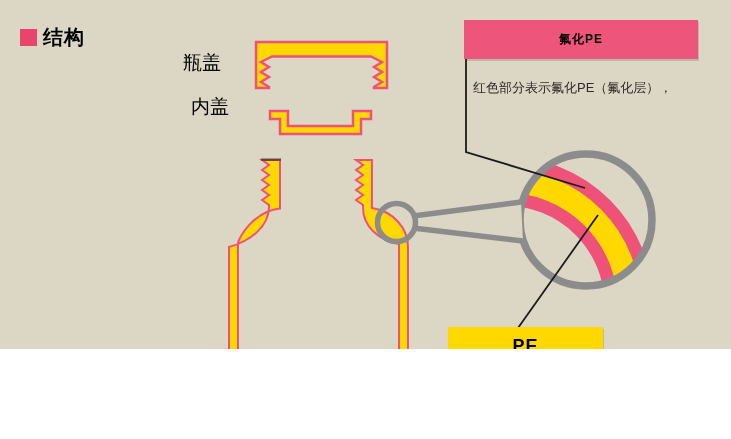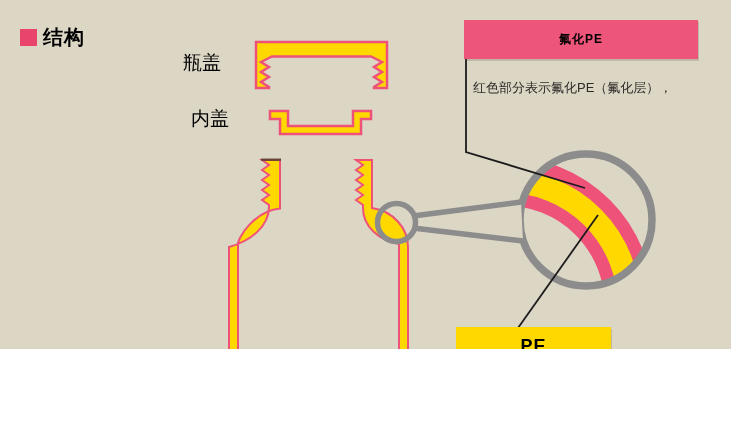--- a/index.html
+++ b/index.html
@@ -13,21 +13,21 @@
   .hdr .sq{width:17px;height:17px;background:var(--c-marker);margin-right:6px;}
   .hdr .t{font-size:20px;font-weight:bold;color:var(--c-text);letter-spacing:1px;}
   .lbl{position:absolute;font-size:19px;color:var(--c-text);white-space:nowrap;}
   .banner{
     position:absolute;text-align:center;font-weight:bold;color:#000;
     box-shadow:1px 2px 0 rgba(60,50,30,0.18);
   }
   .banner.fluor{left:464px;top:20px;width:234px;height:39px;line-height:39px;
     background:var(--c-pink-banner);font-size:12px;letter-spacing:1px;}
   .banner.pe{left:448px;top:327px;width:155px;height:38px;line-height:38px;
-    background:var(--c-yellow);font-size:18px;letter-spacing:1px;margin-left:8px;}
+    background:var(--c-yellow);font-size:18px;letter-spacing:1px;}
   .desc{position:absolute;font-size:13px;color:var(--c-desc-text);white-space:nowrap;}
   .d1{left:473px;top:79px;}
   .d2{left:473px;top:105px;}
   .d3{left:450px;top:382px;}
 </style>
 </head>
 <body>
 
 <div class="stage">
 
@@ -75,20 +75,20 @@
 
     <line x1="598" y1="215" x2="518" y2="328" stroke="var(--c-leader)" stroke-width="1.8"></line>
   </svg>
 
   <div class="hdr">
     <div class="sq"></div>
     <div class="t">结构</div>
   </div>
 
   <div class="lbl" style="left:183px;top:50px;">瓶盖</div>
-  <div class="lbl" style="left:191px;top:106px;">内盖</div>
+  <div class="lbl" style="left:191px;top:94px;">内盖</div>
 
   <div class="banner fluor">氟化PE</div>
   <div class="desc d1">红色部分表示氟化PE（氟化层），</div>
 
   <div class="banner pe">PE</div>
 
 </div>
 
 </body></html>

